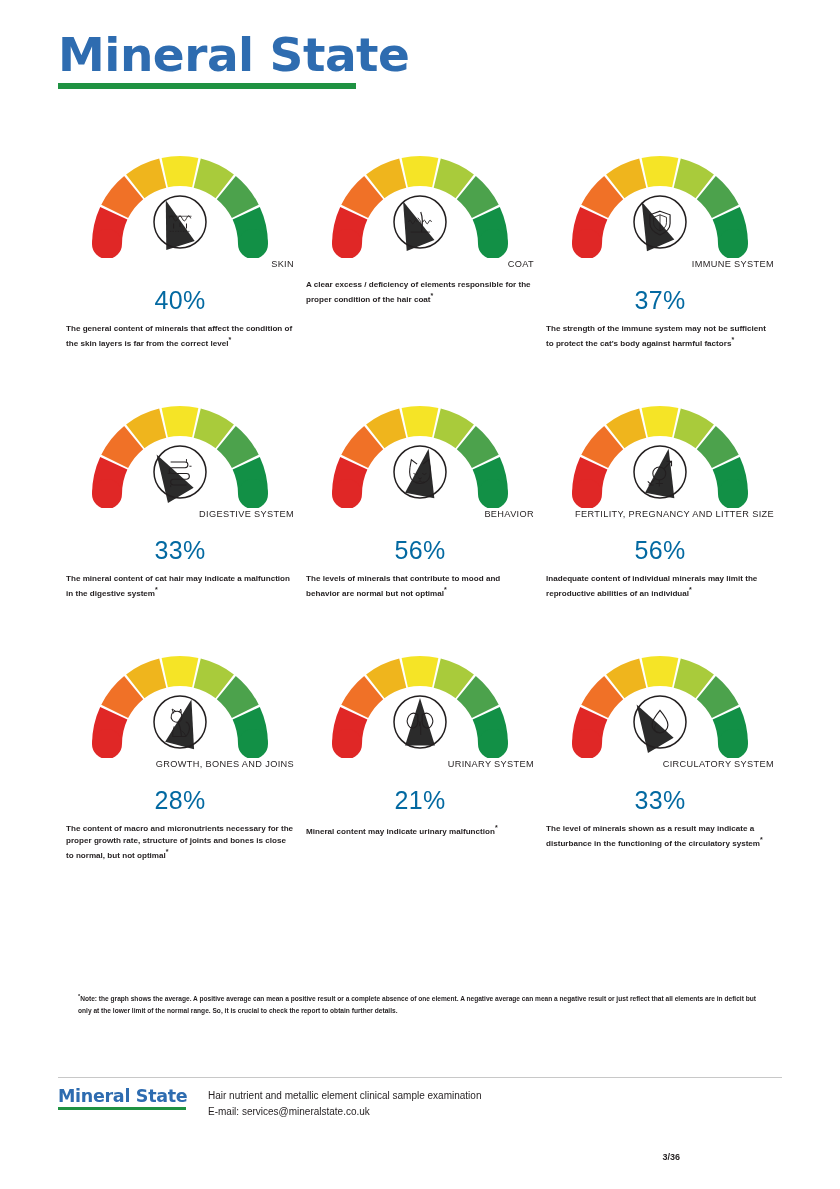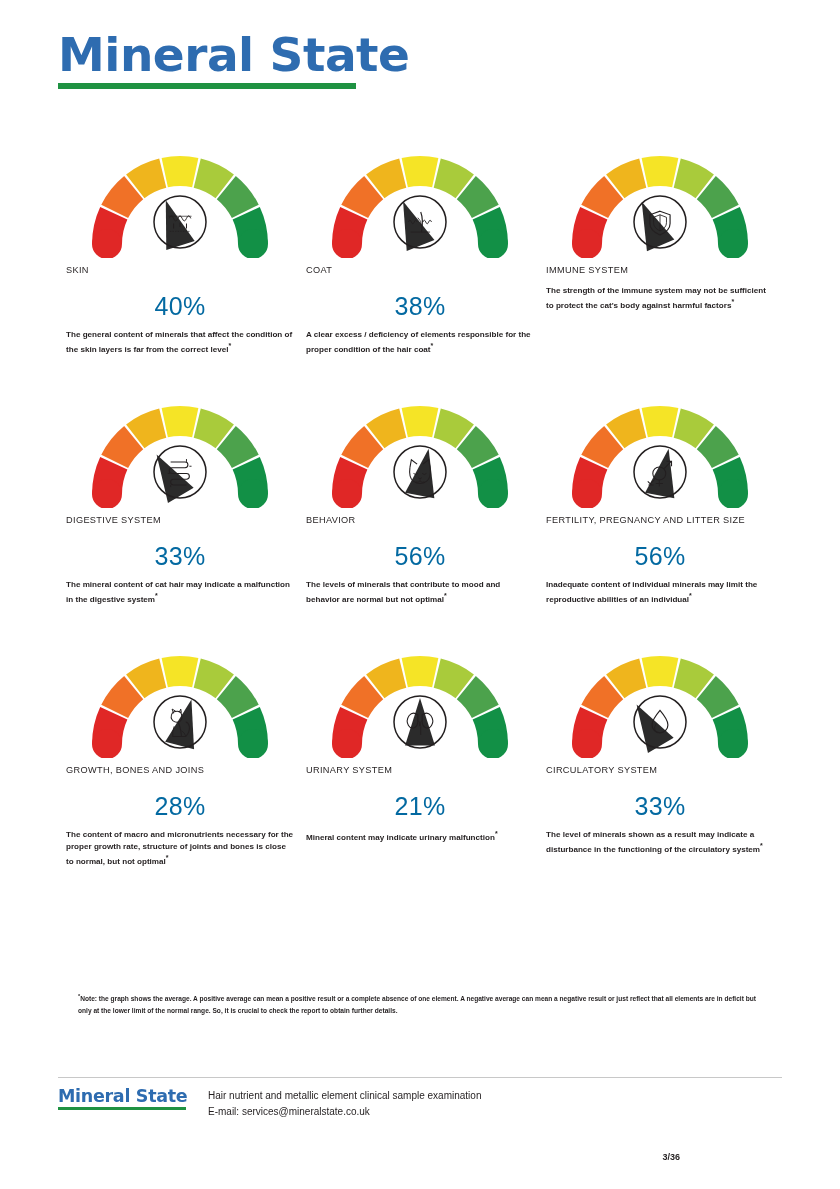--- a/index.html
+++ b/index.html
@@ -64,25 +64,24 @@
     position: relative;
     width: 200px;
     height: 118px;
     margin: 0 auto;
   }
   .gauge-wrap svg {
     display: block;
   }
 
   .cell-label {
-    text-align: left;
+    text-align: right;
     font-size: 9.2px;
     letter-spacing: 0.35px;
     color: #231f20;
-    margin-top: 6px;
     line-height: 1.45;
     text-transform: uppercase;
     min-height: 13px;
   }
   .cell-value {
     text-align: center;
     font-size: 25px;
     color: #0369a1;
     margin-top: 15px;
     font-weight: normal;
@@ -223,21 +222,20 @@
             <g transform="translate(100,82) scale(0.72)">
               <path d="M-16 0 q2 -5 4 0 q2 5 4 0 q2 -5 4 0" fill="none" stroke="#231f20" stroke-width="1.2"></path>
               <path d="M4 0 q2 -5 4 0 q2 5 4 0 q2 -5 4 0" fill="none" stroke="#231f20" stroke-width="1.2"></path>
               <path d="M1 -14 q4 10 1 28" fill="none" stroke="#231f20" stroke-width="1.6"></path>
               <path d="M-3 -6 q5 4 5 12" fill="none" stroke="#231f20" stroke-width="1.1"></path>
               <path d="M-13 14 h27" stroke="#231f20" stroke-width="1.1" fill="none"></path>
             </g>
           </svg>
         </div>
         <div class="cell-label">COAT</div>
-        <div class="cell-value">38%</div>
         <div class="cell-desc"><span>A clear excess / deficiency of elements responsible for the proper condition of the hair coat</span><span class="star">*</span></div>
       </div>
       <div class="cell" style="height: 250px;">
         <div class="gauge-wrap">
           <svg width="200" height="118" viewBox="0 0 200 118" xmlns="http://www.w3.org/2000/svg">
             <path d="M12 104.00000000000001 A88 88 0 0 1 20.189367288852964 66.92894786701642 L47.39753753128945 79.56680654871536 A58 58 0 0 0 42 104 Z" fill="#E02726"></path>
             <path d="M21.255568778926587 64.71495765982121 A88 88 0 0 1 44.177631312142914 35.971600385743656 L63.20798427391237 59.163100254240135 A58 58 0 0 0 48.10026124065616 78.10758573033671 Z" fill="#F07127"></path>
             <path d="M46.09886001107801 34.43947162438576 A88 88 0 0 1 79.22220007048686 18.488111761643793 L86.30554095554817 47.639891842901584 A58 58 0 0 0 64.47424864366505 58.15328811607243 Z" fill="#EFB51D"></path>
             <path d="M81.61793307213557 17.941301337636332 A88 88 0 0 1 118.3820669278644 17.941301337636332 L112.11545320245608 47.27949406344213 A58 58 0 0 0 87.8845467975439 47.27949406344213 Z" fill="#F5E426"></path>
             <path d="M120.7777999295131 18.48811176164378 A88 88 0 0 1 153.90113998892204 34.43947162438579 L135.52575135633498 58.153288116072446 A58 58 0 0 0 113.69445904445182 47.639891842901584 Z" fill="#A9CB3B"></path>
@@ -248,20 +246,21 @@
             <path d="M81.7311970308001 61.78328721853686 L114.31360492774415 99.51438811615871 L86.93179283319716 111.36355630422712 Z" fill="#2b2b2b"></path>
             <circle cx="100" cy="82" r="26" fill="#ffffff" fill-opacity="0" stroke="#231f20" stroke-width="1.5"></circle>
             <g transform="translate(100,82) scale(0.72)">
               <path d="M0 -15 L14 -10 V2 Q14 12 0 18 Q-14 12 -14 2 V-10 Z" fill="none" stroke="#231f20" stroke-width="1.6"></path>
               <path d="M0 -10 L9 -6.5 V1 Q9 8 0 12.5 Q-9 8 -9 1 V-6.5 Z" fill="none" stroke="#231f20" stroke-width="1.2"></path>
               <path d="M0 -10 V12.5" stroke="#231f20" stroke-width="1.2"></path>
             </g>
           </svg>
         </div>
         <div class="cell-label">IMMUNE SYSTEM</div>
+        <div class="cell-value">37%</div>
         <div class="cell-desc"><span>The strength of the immune system may not be sufficient to protect the cat's body against harmful factors</span><span class="star">*</span></div>
       </div>
       <div class="cell" style="height: 250px;">
         <div class="gauge-wrap">
           <svg width="200" height="118" viewBox="0 0 200 118" xmlns="http://www.w3.org/2000/svg">
             <path d="M12 104.00000000000001 A88 88 0 0 1 20.189367288852964 66.92894786701642 L47.39753753128945 79.56680654871536 A58 58 0 0 0 42 104 Z" fill="#E02726"></path>
             <path d="M21.255568778926587 64.71495765982121 A88 88 0 0 1 44.177631312142914 35.971600385743656 L63.20798427391237 59.163100254240135 A58 58 0 0 0 48.10026124065616 78.10758573033671 Z" fill="#F07127"></path>
             <path d="M46.09886001107801 34.43947162438576 A88 88 0 0 1 79.22220007048686 18.488111761643793 L86.30554095554817 47.639891842901584 A58 58 0 0 0 64.47424864366505 58.15328811607243 Z" fill="#EFB51D"></path>
             <path d="M81.61793307213557 17.941301337636332 A88 88 0 0 1 118.3820669278644 17.941301337636332 L112.11545320245608 47.27949406344213 A58 58 0 0 0 87.8845467975439 47.27949406344213 Z" fill="#F5E426"></path>
             <path d="M120.7777999295131 18.48811176164378 A88 88 0 0 1 153.90113998892204 34.43947162438579 L135.52575135633498 58.153288116072446 A58 58 0 0 0 113.69445904445182 47.639891842901584 Z" fill="#A9CB3B"></path>

